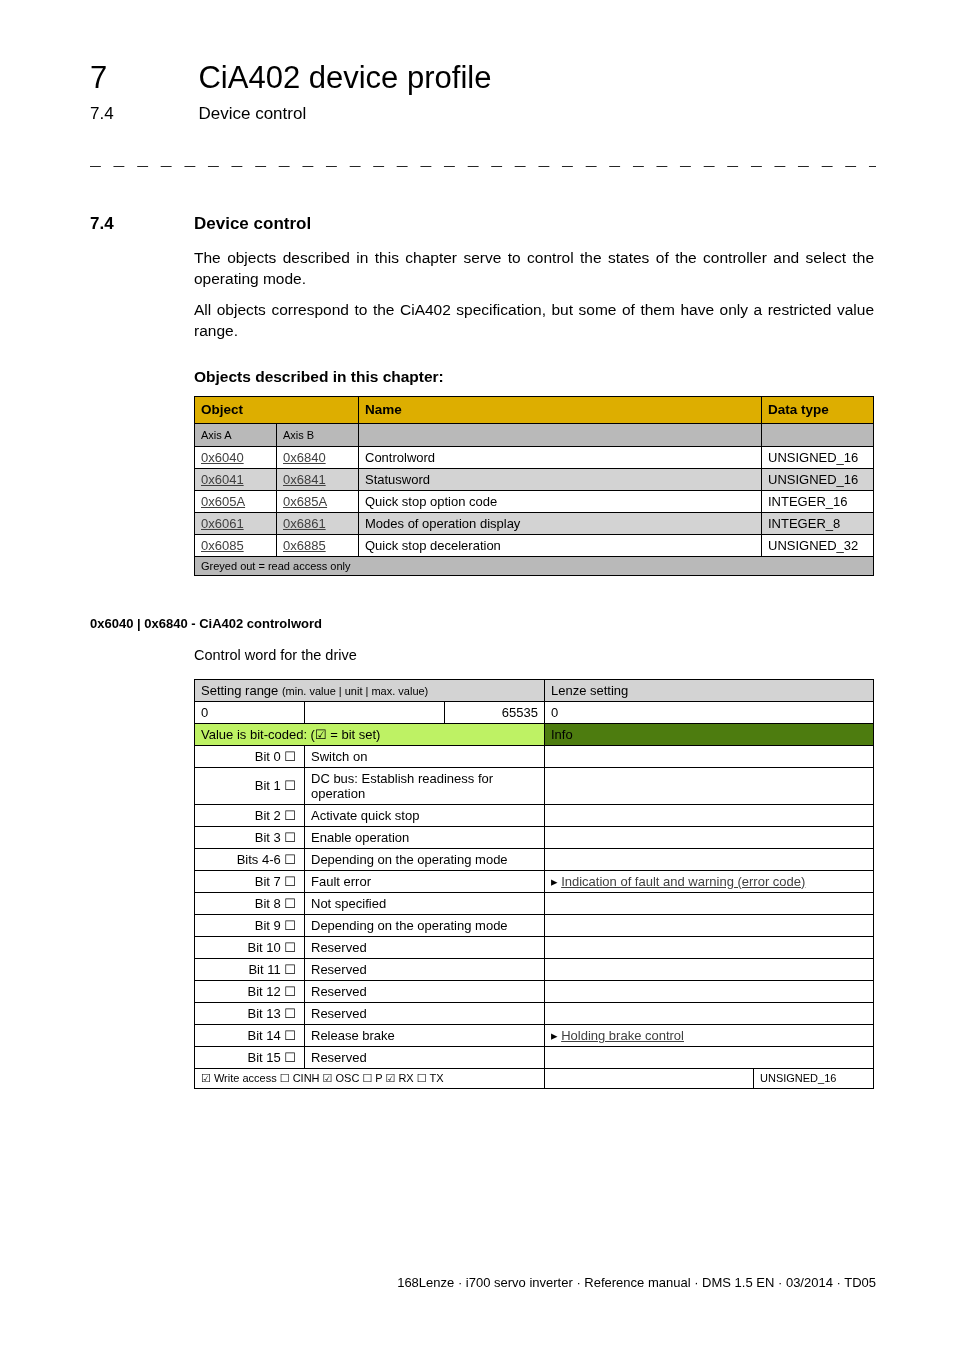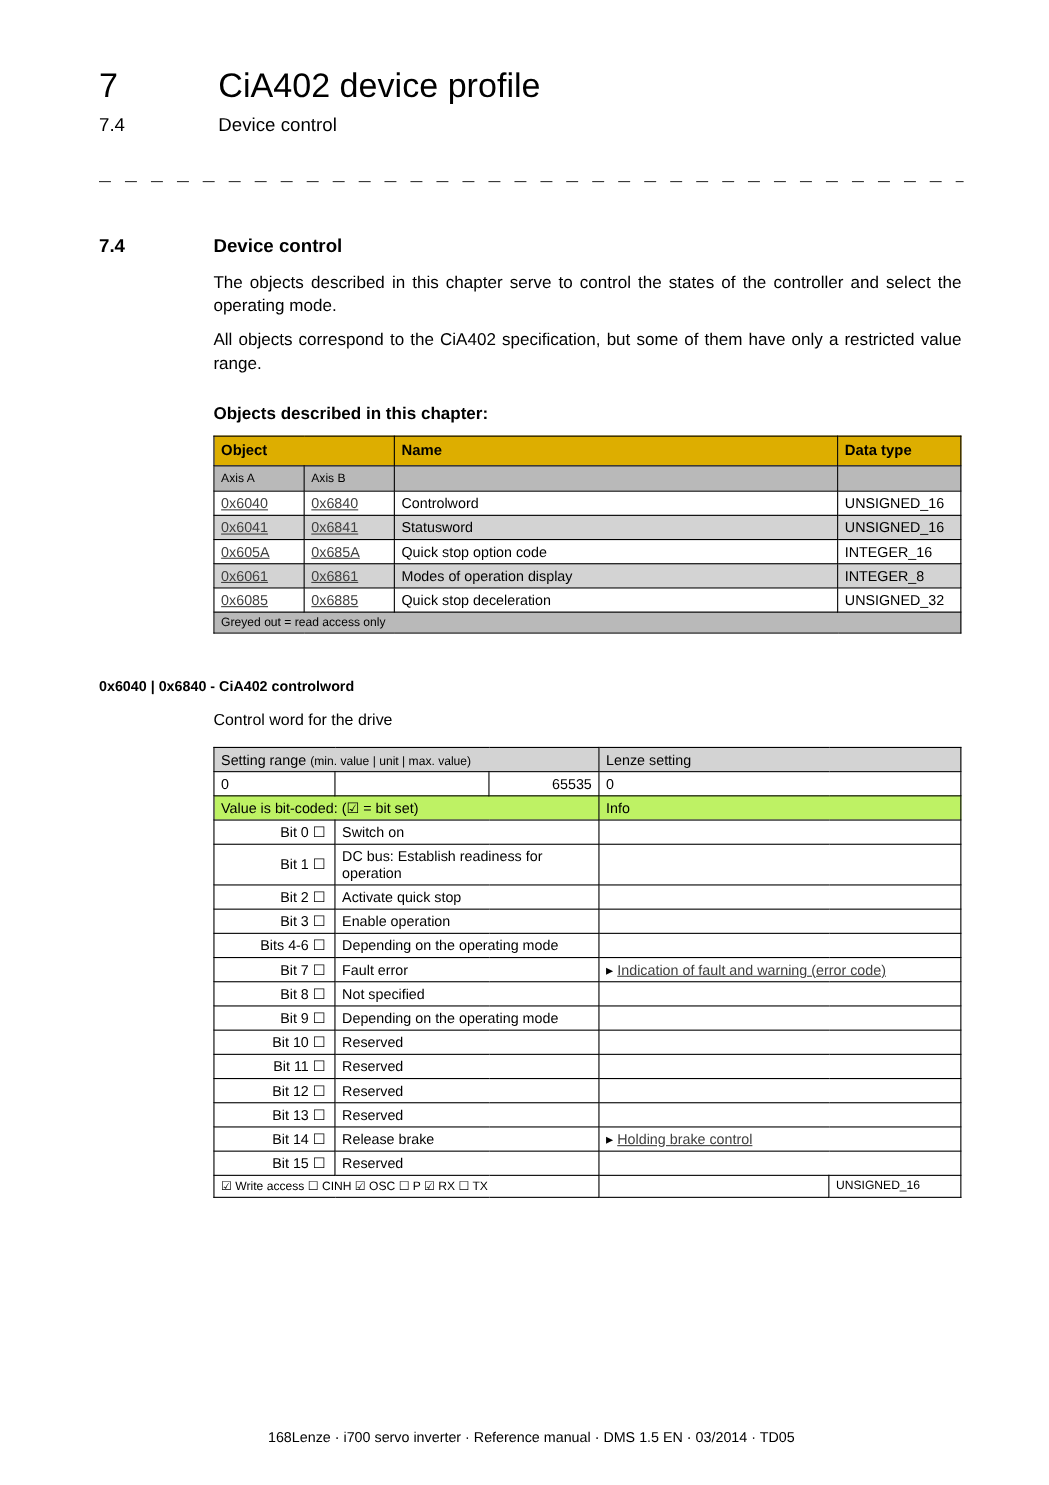--- a/index.html
+++ b/index.html
@@ -35,21 +35,21 @@
 .t2 thead th { background: #d3d3d3; font-weight: 400; font-size: 13px; }
 .t2 .col-a { width: 110px; }
 .t2 .col-b { width: 140px; }
 .t2 .col-c { width: 100px; }
 .t2 .col-e { width: 120px; }
 .t2 td.right { text-align: right; }
 .t2 td.bitcol { text-align: right; padding-right: 8px; }
 .t2 tr.lastrow td { font-size: 11px; margin-top: 36px; }
 .chk { font-family: Arial, sans-serif; }
 .arrow { font-family: Arial, sans-serif; }
-.footer { position: absolute; bottom: 36px; left: 90px; right: 78px; display: flex; justify-content: center; font-size: 13px; }
+.footer { position: absolute; bottom: 60px; left: 90px; right: 78px; display: flex; justify-content: flex-end; font-size: 13px; }
 .footer .pn { }
 .footer .meta { }
 </style>
 </head>
 <body>
 
 <div class="page">
   <div>
     <span class="head-num">7</span>
     <span class="head-title">CiA402 device profile</span>
@@ -151,21 +151,21 @@
       </thead>
       <tbody>
         <tr>
           <td>0</td>
           <td></td>
           <td class="right">65535</td>
           <td colspan="2">0</td>
         </tr>
         <tr>
           <td colspan="3" style="background:#bef264">Value is bit-coded: (☑ = bit set)</td>
-          <td colspan="2" style="background:#bef264">Info</td>
+          <td colspan="2" style="background:#4d7c0f">Info</td>
         </tr>
       </tbody>
       <tbody id="t2-bits">
           <tr>
             <td class="bitcol">Bit 0 ☐</td>
             <td colspan="2">Switch on</td>
             <td colspan="2"></td>
           </tr>
           <tr>
             <td class="bitcol">Bit 1 ☐</td>

